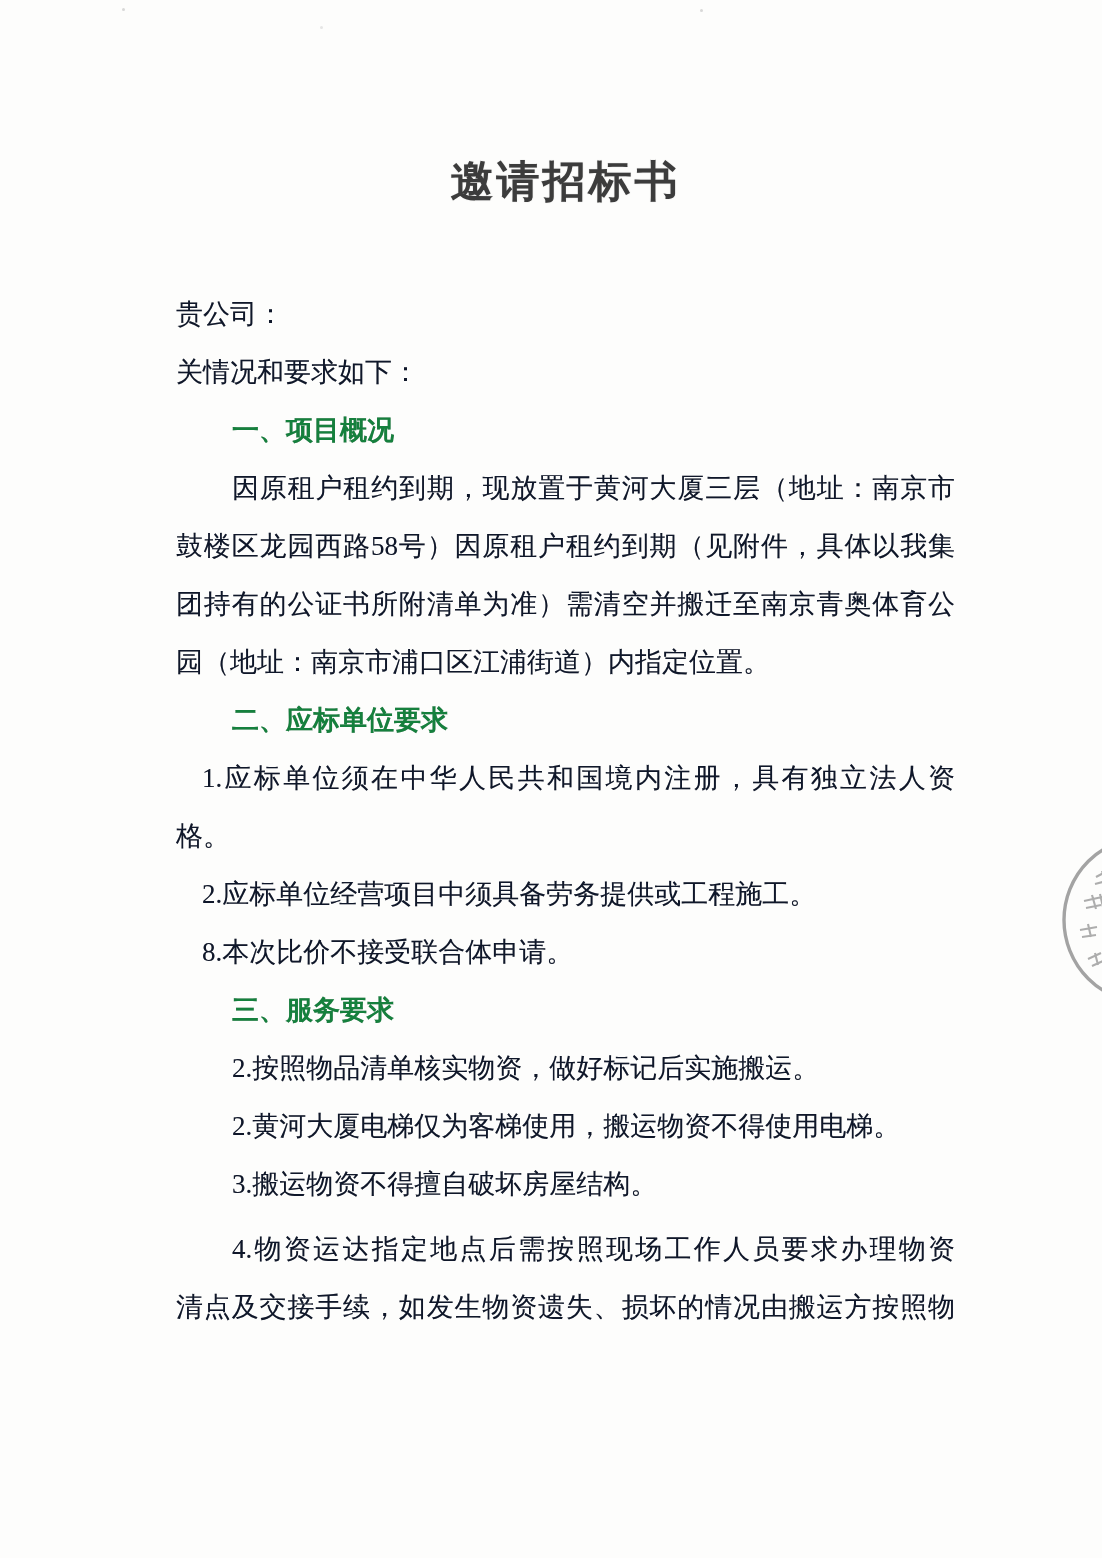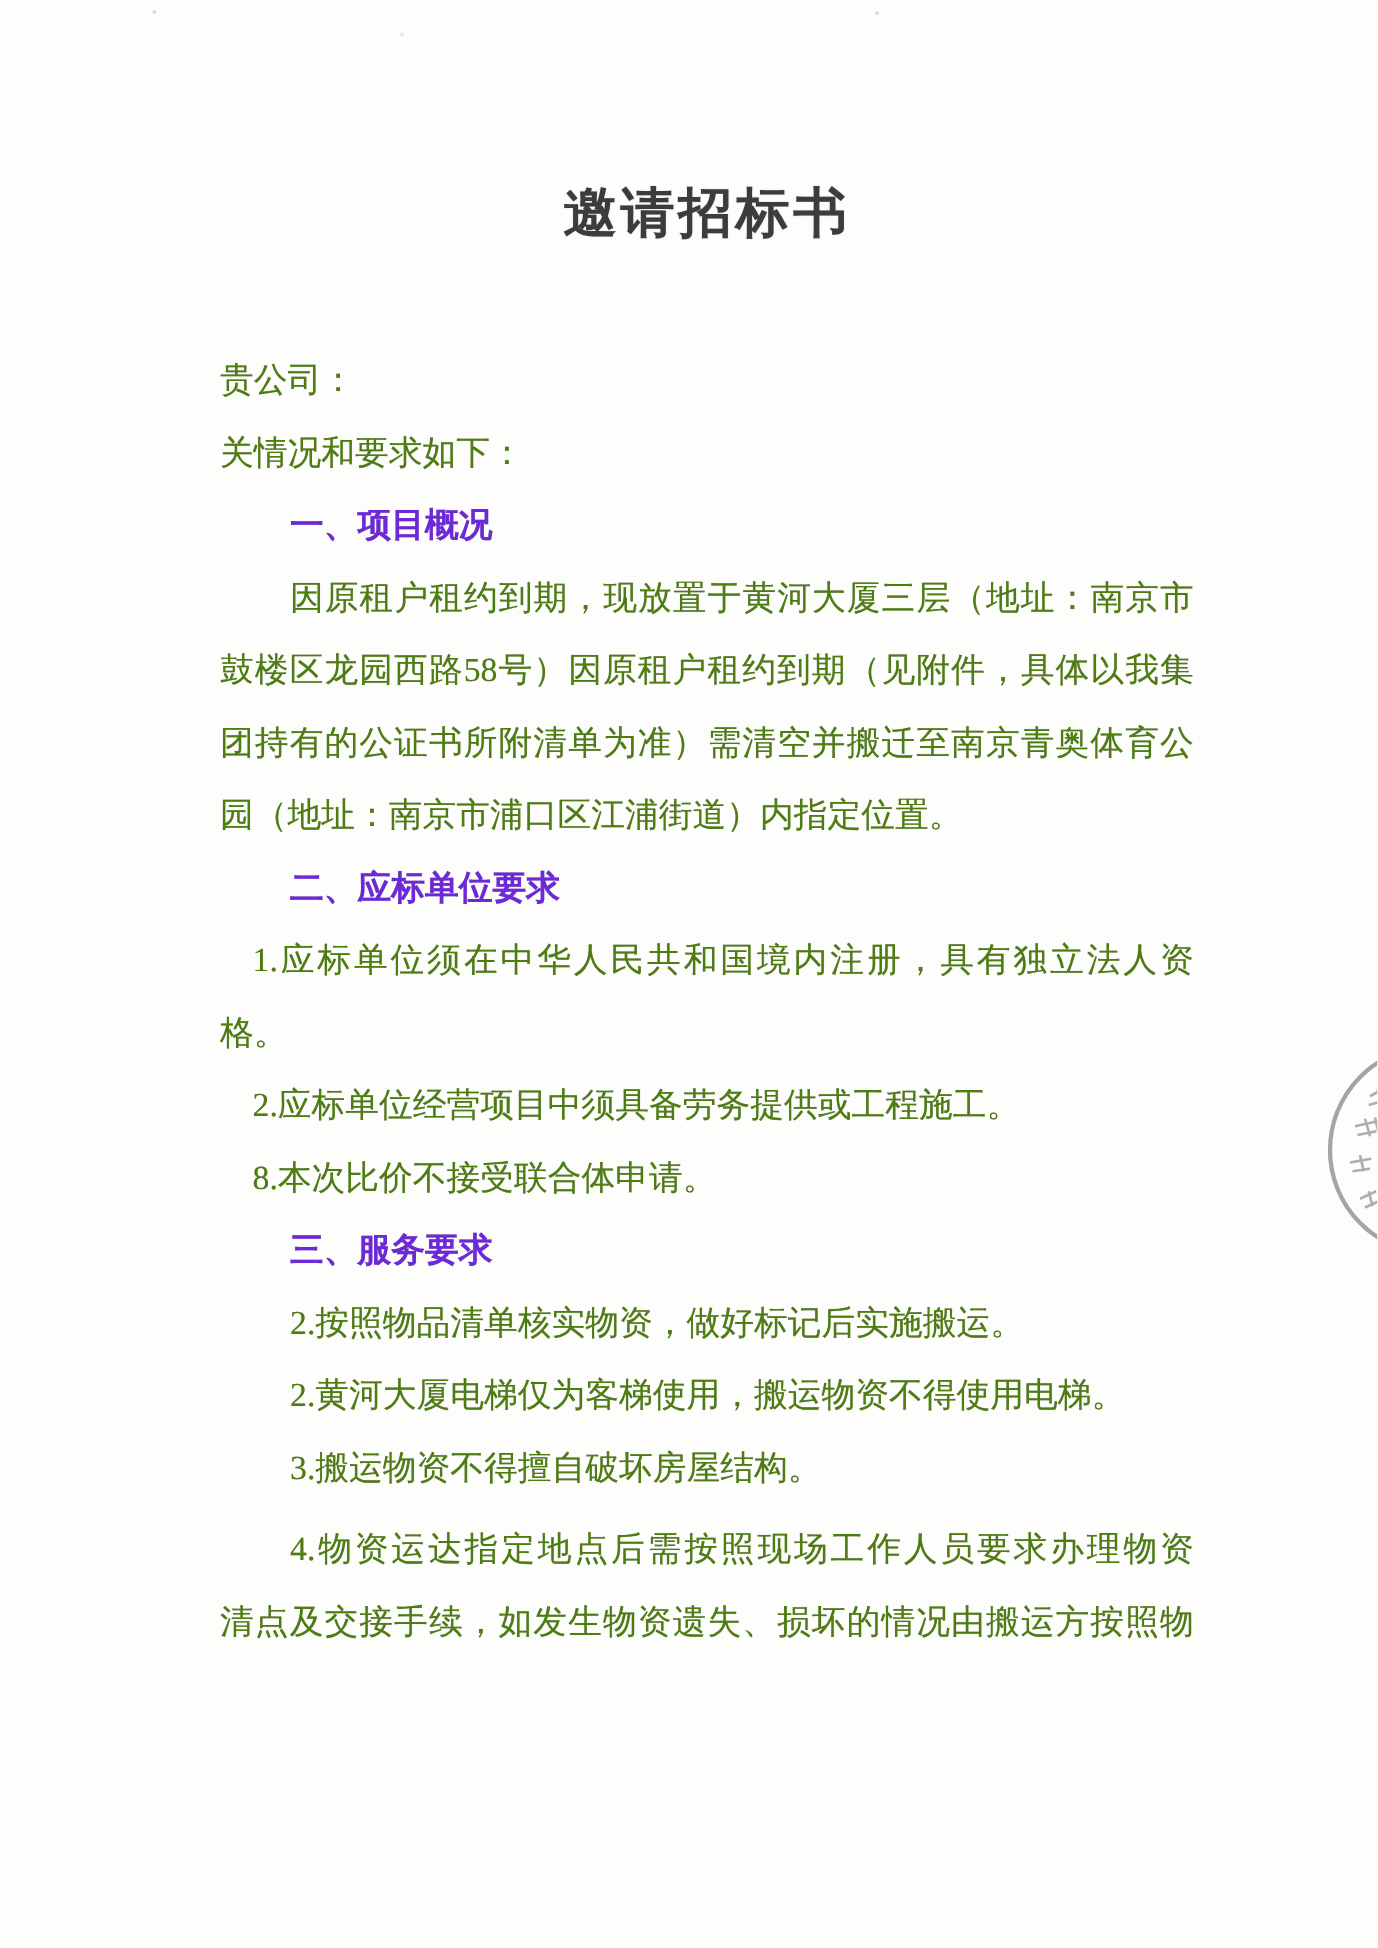--- a/index.html
+++ b/index.html
@@ -10,50 +10,50 @@
   }
   .page {
     position: relative;
     width: 1102px; height: 1558px;
     background: #fdfdfc;
     overflow: hidden;
     color: #474747;
   }
   .content {
     position: absolute;
-    left: 176px; top: 0;
+    left: 176px; top: 10px;
     width: 779px;
   }
   .doc-title {
     margin: 137px 0 0 0;
     height: 70px; line-height: 70px;
     font-size: 43px;
     font-weight: 700;
     letter-spacing: 3px;
     text-align: center;
     color: #3c3c3c;
     text-shadow: 0 0 1px rgba(70,70,70,.35);
   }
   .lines { margin-top: 68px; }
   .line {
     height: 58px; line-height: 58px;
     font-size: 27px;
-    color: #4d7c0f;
+    color: #0f172a;
     text-shadow: 0 0 0.6px rgba(80,80,80,.45);
   }
   .line.j {
     text-align: justify;
     text-align-last: justify;
   }
   .line.i2 { text-indent: 56px; }
   .line.i1 { text-indent: 26px; }
   .line.b {
     font-family: "Liberation Sans", sans-serif;
     font-weight: 700;
-    color: #6d28d9;
+    color: #15803d;
   }
   .line.mt { margin-top: 7px; }
   .seal {
     position: absolute;
     left: 1062px; top: 835px;
     width: 90px; height: 170px;
     pointer-events: none;
   }
   .speck {
     position: absolute;

